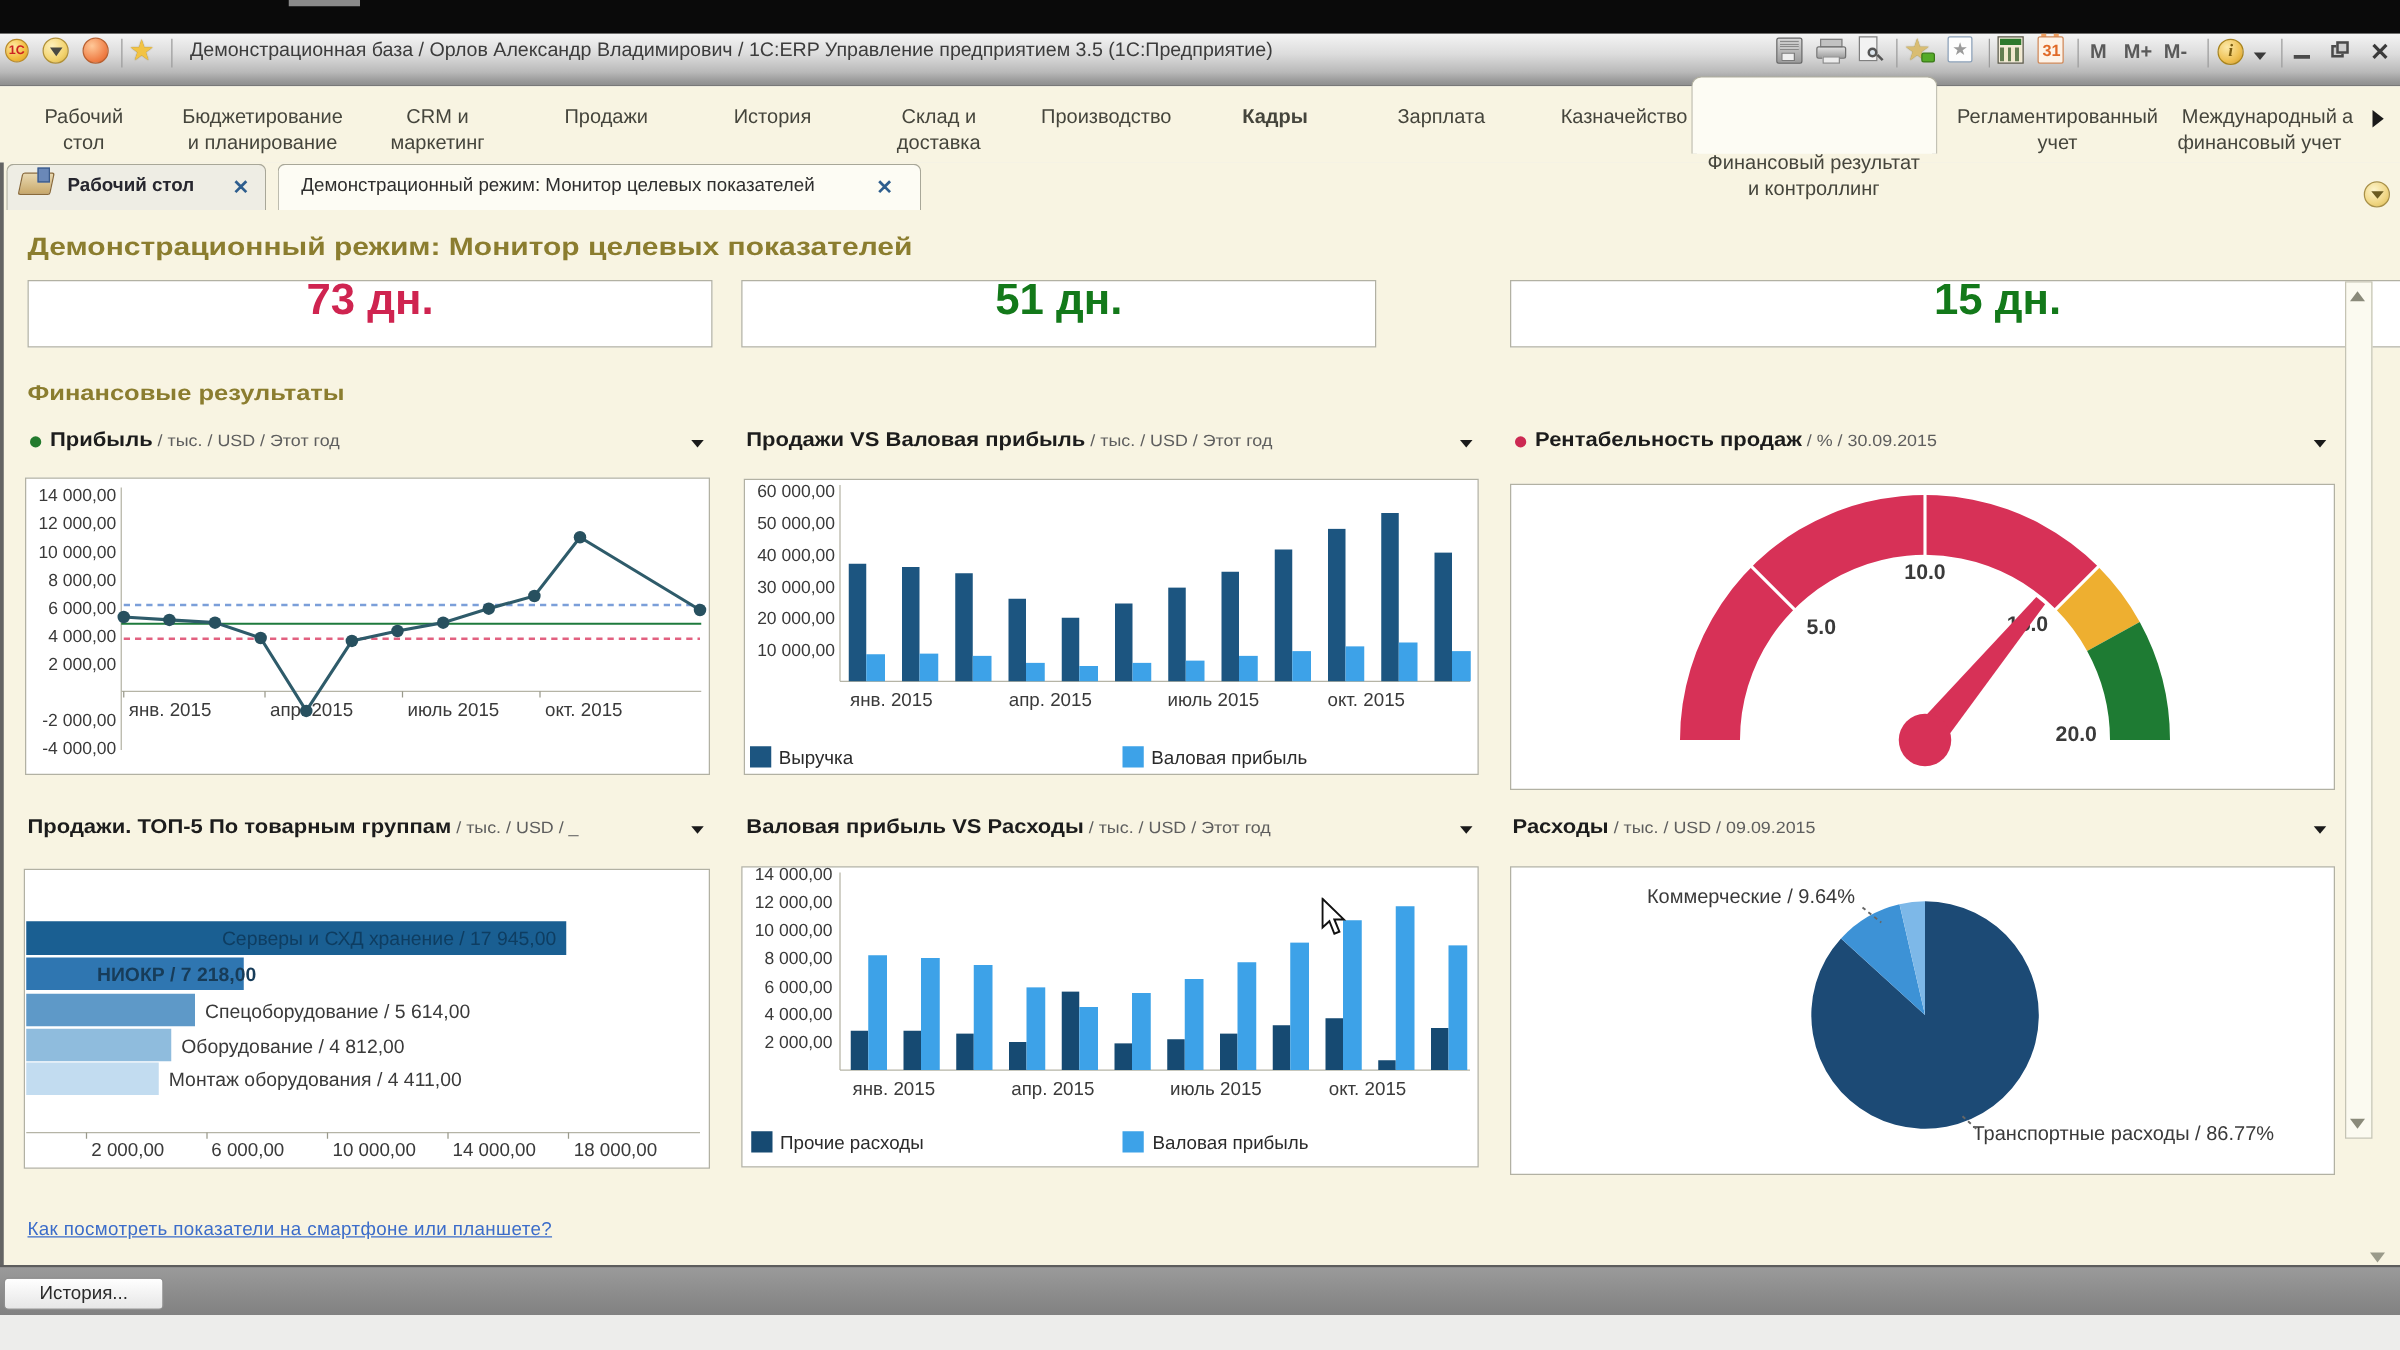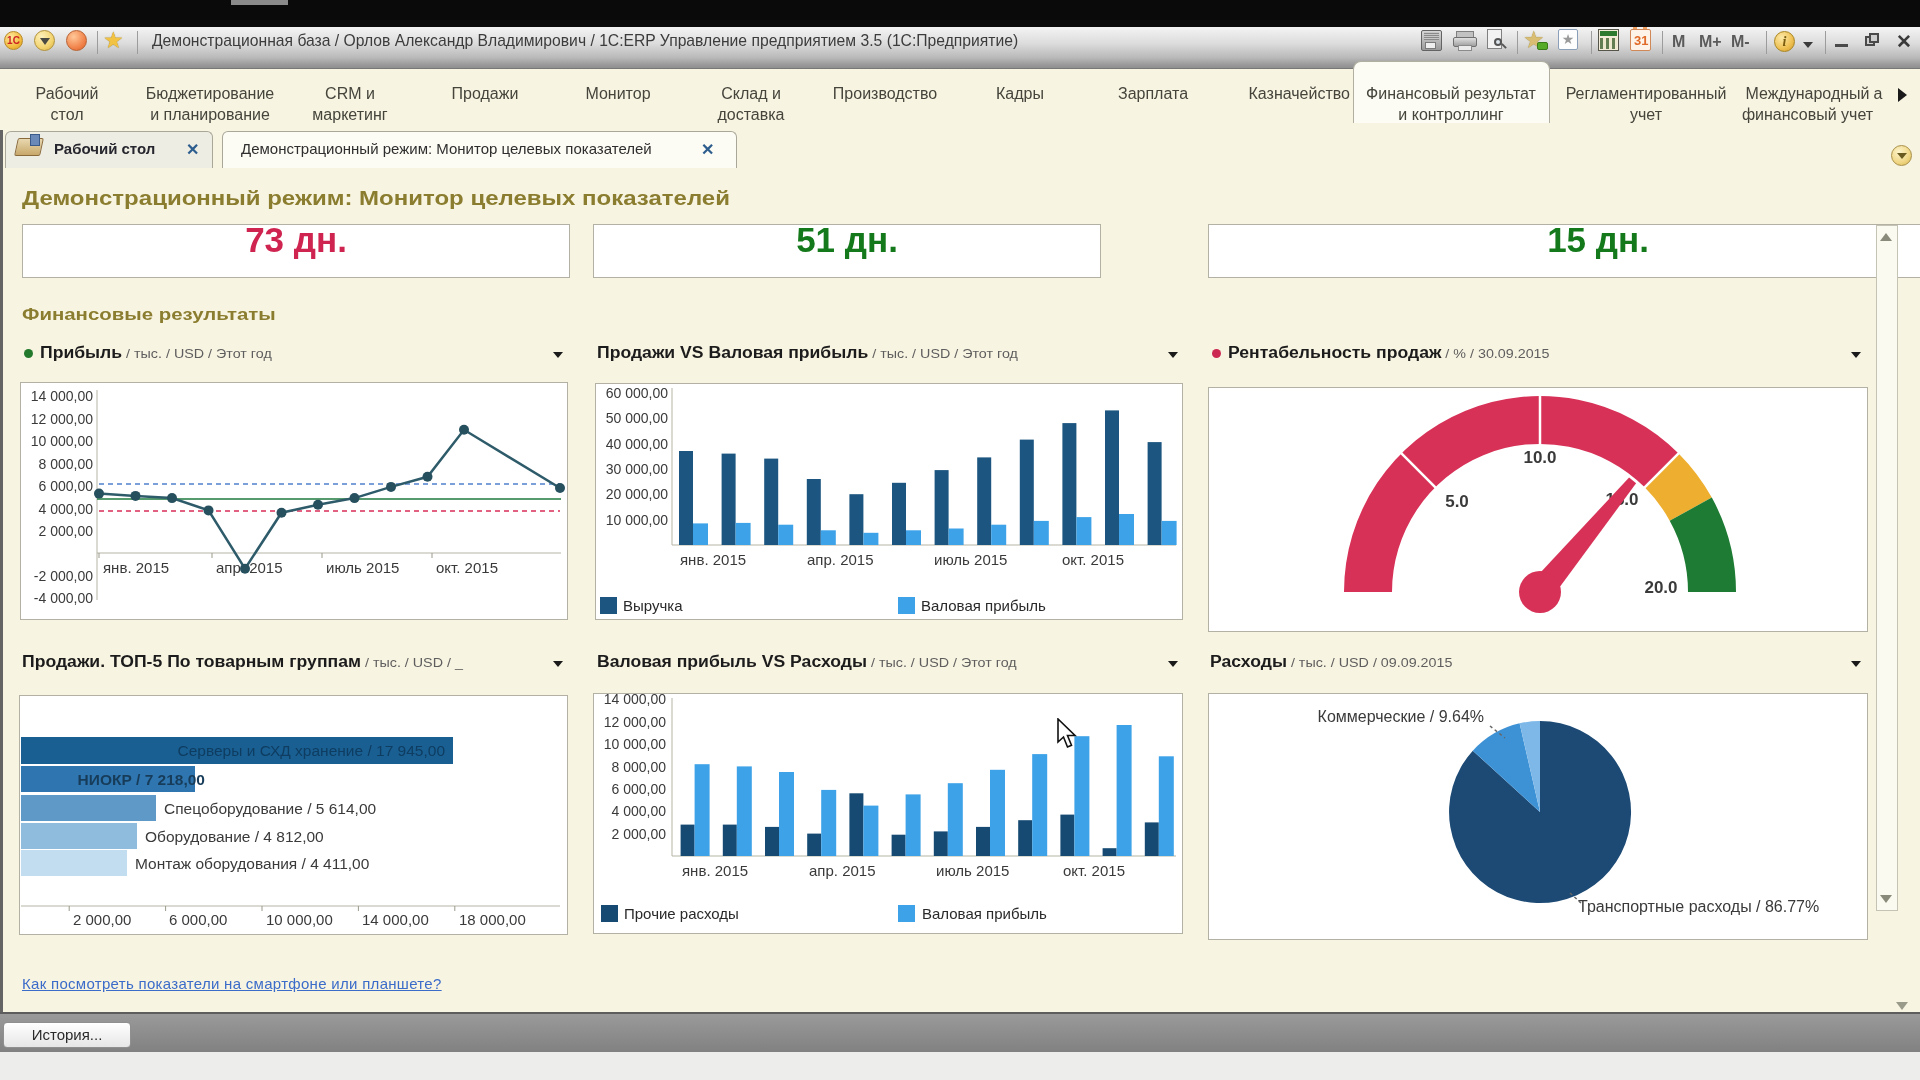--- a/index.html
+++ b/index.html
@@ -99,27 +99,27 @@
   <div class="abs sep-t" style="left:1825px;"></div>
   <div class="abs" style="top:44px;left:1835px;width:13px;height:3px;background:#4a4a4a;"></div>
   <div class="abs" style="top:36px;left:1865px;width:10px;height:10px;border:2px solid #4a4a4a;background:#cfcfcf;"></div>
   <div class="abs" style="top:33px;left:1869px;width:10px;height:10px;border:2px solid #4a4a4a;background:#cfcfcf;"></div>
   <div class="abs" style="top:30px;left:1896px;font-size:19px;font-weight:bold;color:#3a3a3a;">✕</div>
 
   <div class="abs mi" style="left:27px;width:80px;">Рабочий<br>стол</div>
   <div class="abs mi" style="left:130px;width:160px;">Бюджетирование<br>и планирование</div>
   <div class="abs mi" style="left:280px;width:140px;">CRM и<br>маркетинг</div>
   <div class="abs mi" style="left:435px;width:100px;">Продажи</div>
-  <div class="abs mi" style="left:578px;width:80px;">Монитор</div>
+  <div class="abs mi" style="left:578px;width:80px;">История</div>
   <div class="abs mi" style="left:701px;width:100px;">Склад и<br>доставка</div>
   <div class="abs mi" style="left:825px;width:120px;">Производство</div>
-  <div class="abs mi" style="left:980px;width:80px;">Кадры</div>
+  <div class="abs mi" style="left:980px;width:80px;font-weight:bold;">Кадры</div>
   <div class="abs mi" style="left:1108px;width:90px;">Зарплата</div>
   <div class="abs mi" style="left:1225px;width:125px;text-align:right;">Казначейство</div>
-  <div class="abs mi" style="left:1356px;width:190px;">Финансовый результат<br>и контроллинг</div>
+  <div class="abs mi" style="left:1356px;width:190px;margin-top:37px;">Финансовый результат<br>и контроллинг</div>
   <div class="abs mi" style="left:1556px;width:180px;">Регламентированный<br>учет</div>
   <div class="abs mi" style="left:1740px;width:135px;">Международный<br>финансовый учет</div>
   <div class="abs mi" style="left:1872px;width:12px;">а</div>
   <div class="abs" style="top:88px;left:1898px;width:0;height:0;border-top:7px solid transparent;border-bottom:7px solid transparent;border-left:9px solid #1a1a1a;"></div>
 
   <div class="abs tab" id="tab1"></div>
   <div class="abs" style="top:138px;left:16px;width:26px;height:18px;background:linear-gradient(#e8d8b0,#c8a86a);border:1px solid #8a6a3a;border-radius:2px;transform:skewX(-12deg);"></div>
   <div class="abs" style="top:134px;left:30px;width:10px;height:12px;background:#6a88b8;border:1px solid #3a5a8a;"></div>
   <div class="abs" style="top:140px;left:54px;font-size:15px;font-weight:bold;color:#26262e;">Рабочий стол</div>
   <div class="abs tabx" style="top:140px;left:186px;">✕</div>

